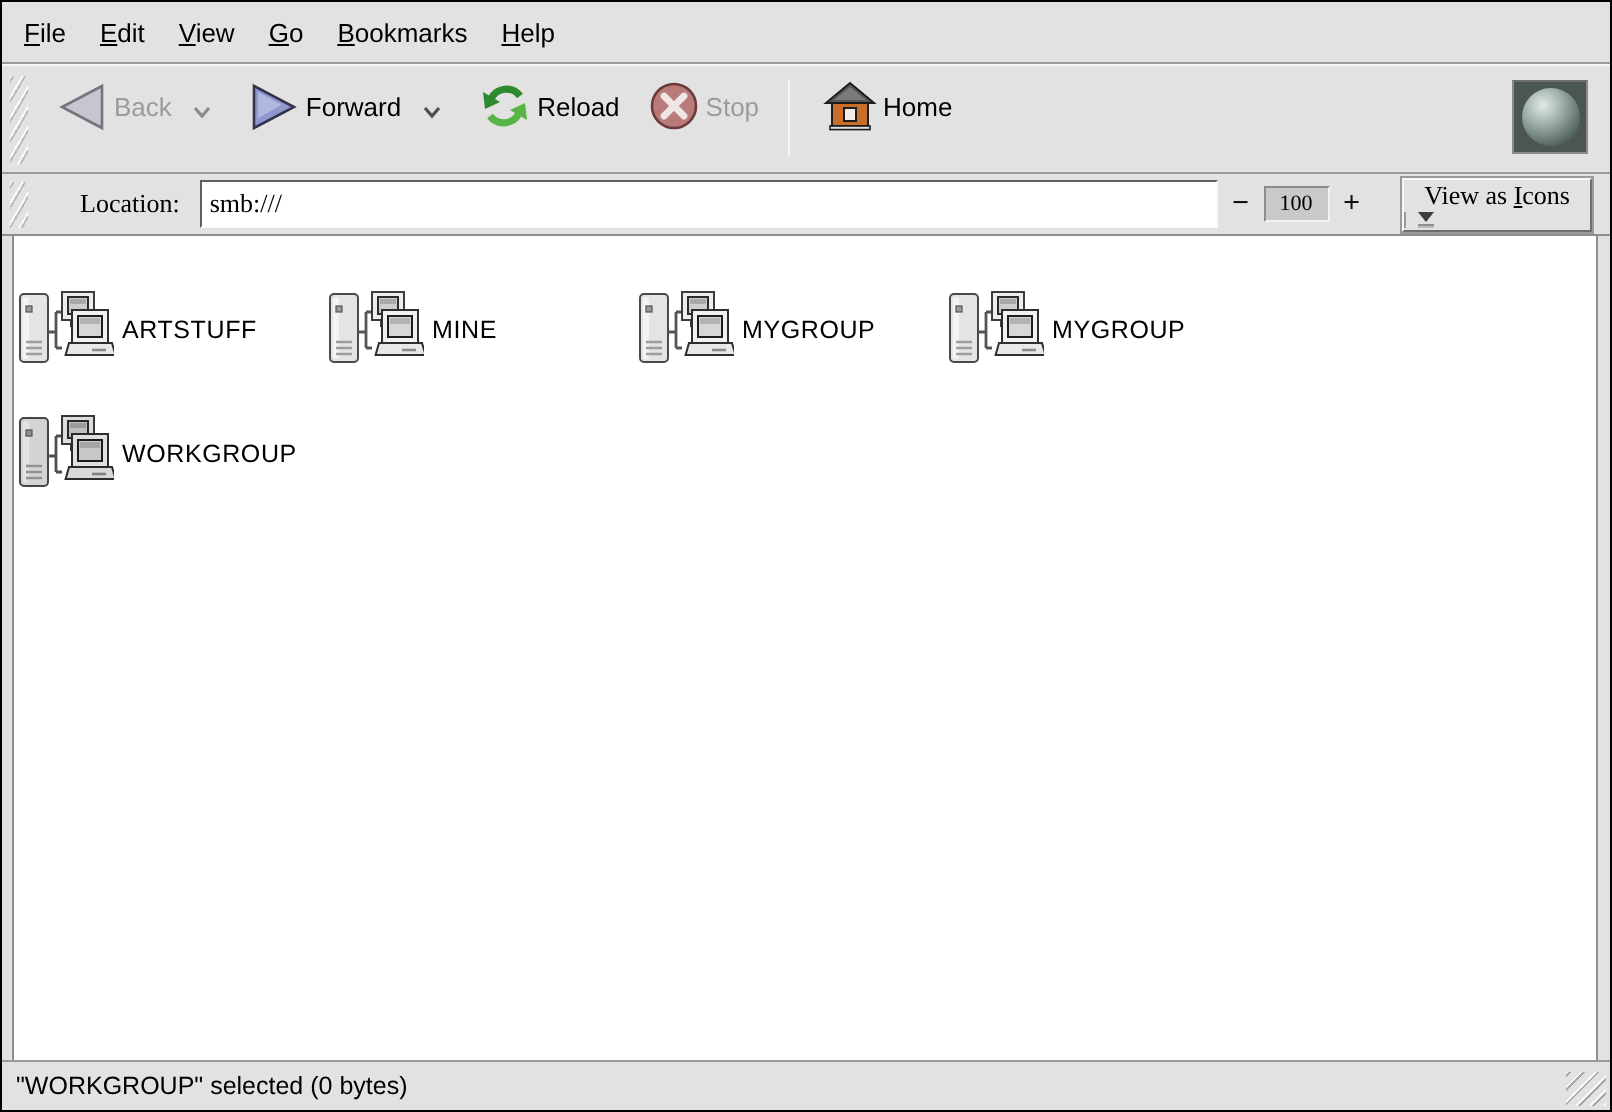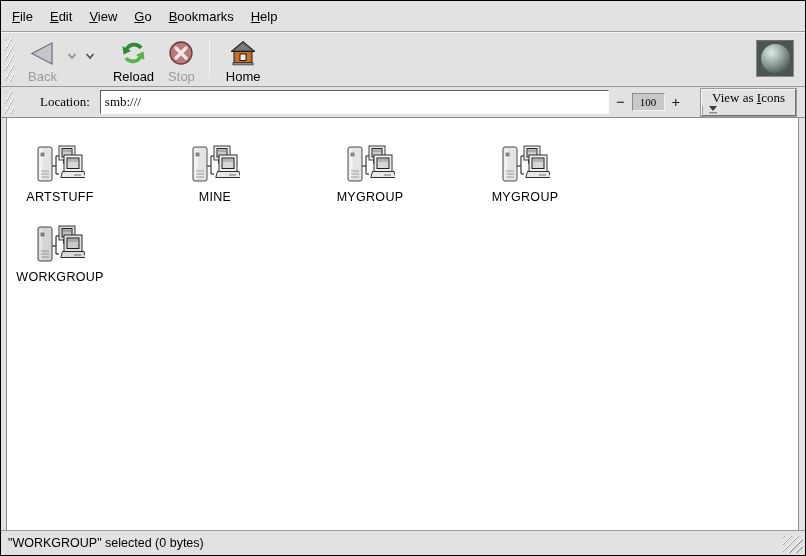--- a/index.html
+++ b/index.html
@@ -14,21 +14,21 @@
              padding-left:11px; background:#e2e2e2; border-bottom:1px solid #9a9a9a; }
   .menu-item { display:inline-block; cursor:default; }
   .menu-item::first-letter { text-decoration:underline; }
 
   
   .toolbar { height:55px; flex:0 0 55px; display:flex; align-items:flex-start;
              background:#e2e2e2; border-top:1px solid #f6f6f6; border-bottom:1px solid #9a9a9a;
              padding:3px 4px 0 3px; }
   .grip { width:9px; align-self:stretch; margin:2px 7px 4px 1px;
           background:repeating-linear-gradient(120deg,#fafafa 0 1px,#bdbdbd 1px 2px,#e2e2e2 2px 5px); }
-  .tb-btn { display:flex; flex-direction:column; align-items:center; gap:3px;
+  .tb-btn { display:flex; align-items:center; gap:3px;
             background:transparent; border:1px solid transparent; padding:3px 6px 2px;
             font:inherit; color:#000; }
   .tb-btn .tb-ico { height:26px; display:flex; align-items:center; }
   .tb-btn.disabled { color:#9b9b9b; }
   .tb-chevron { background:transparent; border:none; padding:0 3px; margin:16px 2px 0 0;
                 display:flex; align-items:center; }
   .tb-sep { width:1px; align-self:stretch; margin:4px 9px 8px 7px; background:#a8a8a8;
             border-right:1px solid #f4f4f4; }
   .throbber-box { margin-left:auto; margin-right:7px; margin-top:4px; width:38px; height:37px;
                   border:1px solid #8a8a8a; border-top-color:#6e6e6e; background:#4b5652;
@@ -57,21 +57,21 @@
                   display:flex; flex-direction:column; align-items:center; justify-content:center; gap:1px; }
   .viewas-arrow .tri { width:0; height:0; border-left:4px solid transparent;
                   border-right:4px solid transparent; border-top:5px solid #3c3c3c; }
   .viewas-arrow .bar { width:8px; height:2px; background:#bdbdbd; border-top:1px solid #8f8f8f; }
 
   
   .content-frame { flex:1; background:#e2e2e2; padding:0 6px 0 5px; overflow:hidden; display:flex; }
   .icon-view { flex:1; background:#fff; border-left:1px solid #8e8e8e; border-right:1px solid #8e8e8e;
                padding-top:26px; overflow:hidden; }
   .icon-row { display:flex; margin-bottom:20px; }
-  .file-item { width:155px; padding-right:49px; display:flex; flex-direction:column;
+  .file-item { width:155px; padding-right:49px; display:flex; flex-direction:row;
                align-items:center; gap:4px; }
   .file-item .file-label { font-size:12.5px; letter-spacing:.3px; }
   .file-item.selected .file-icon-svg { filter:brightness(.93); }
 
   
   .statusbar { height:25px; flex:0 0 25px; background:#e2e2e2; border-top:1px solid #9a9a9a;
                display:flex; align-items:center; padding-left:7px; font-size:12.5px; position:relative; }
   .resize-grip { position:absolute; right:2px; bottom:2px; width:20px; height:17px;
      background:repeating-linear-gradient(135deg,#f8f8f8 0 1px,#a8a8a8 1px 2px,#e2e2e2 2px 5px); }
 
@@ -127,20 +127,29 @@
       <span>Back</span>
     </button>
     <button class="tb-chevron">
       <span>
         <svg width="10" height="8" viewBox="0 0 10 8">
             <path d="M1.5 2 L5 6 L8.5 2" fill="none" stroke="#8b8b8b" stroke-width="1.6"></path>
           </svg>
       </span>
     </button>
 
+    <button class="tb-btn" style="margin-left:6px">
+      <span class="tb-ico">
+        <svg width="26" height="25" viewBox="0 0 26 25">
+          <polygon points="3,2 23,12.5 3,23" fill="#9097cc" stroke="#33334e" stroke-width="1.3"></polygon>
+          <polygon points="5,5 17,11.5 5,18" fill="#b2b7e0" stroke="none"></polygon>
+        </svg>
+      </span>
+      <span>Forward</span>
+    </button>
     <button class="tb-chevron" style="margin-right:8px">
       <span>
         <svg width="10" height="8">
             <use href="#chev-icon"></use>
           </svg>
       </span>
     </button>
 
 
     <button class="tb-btn">

